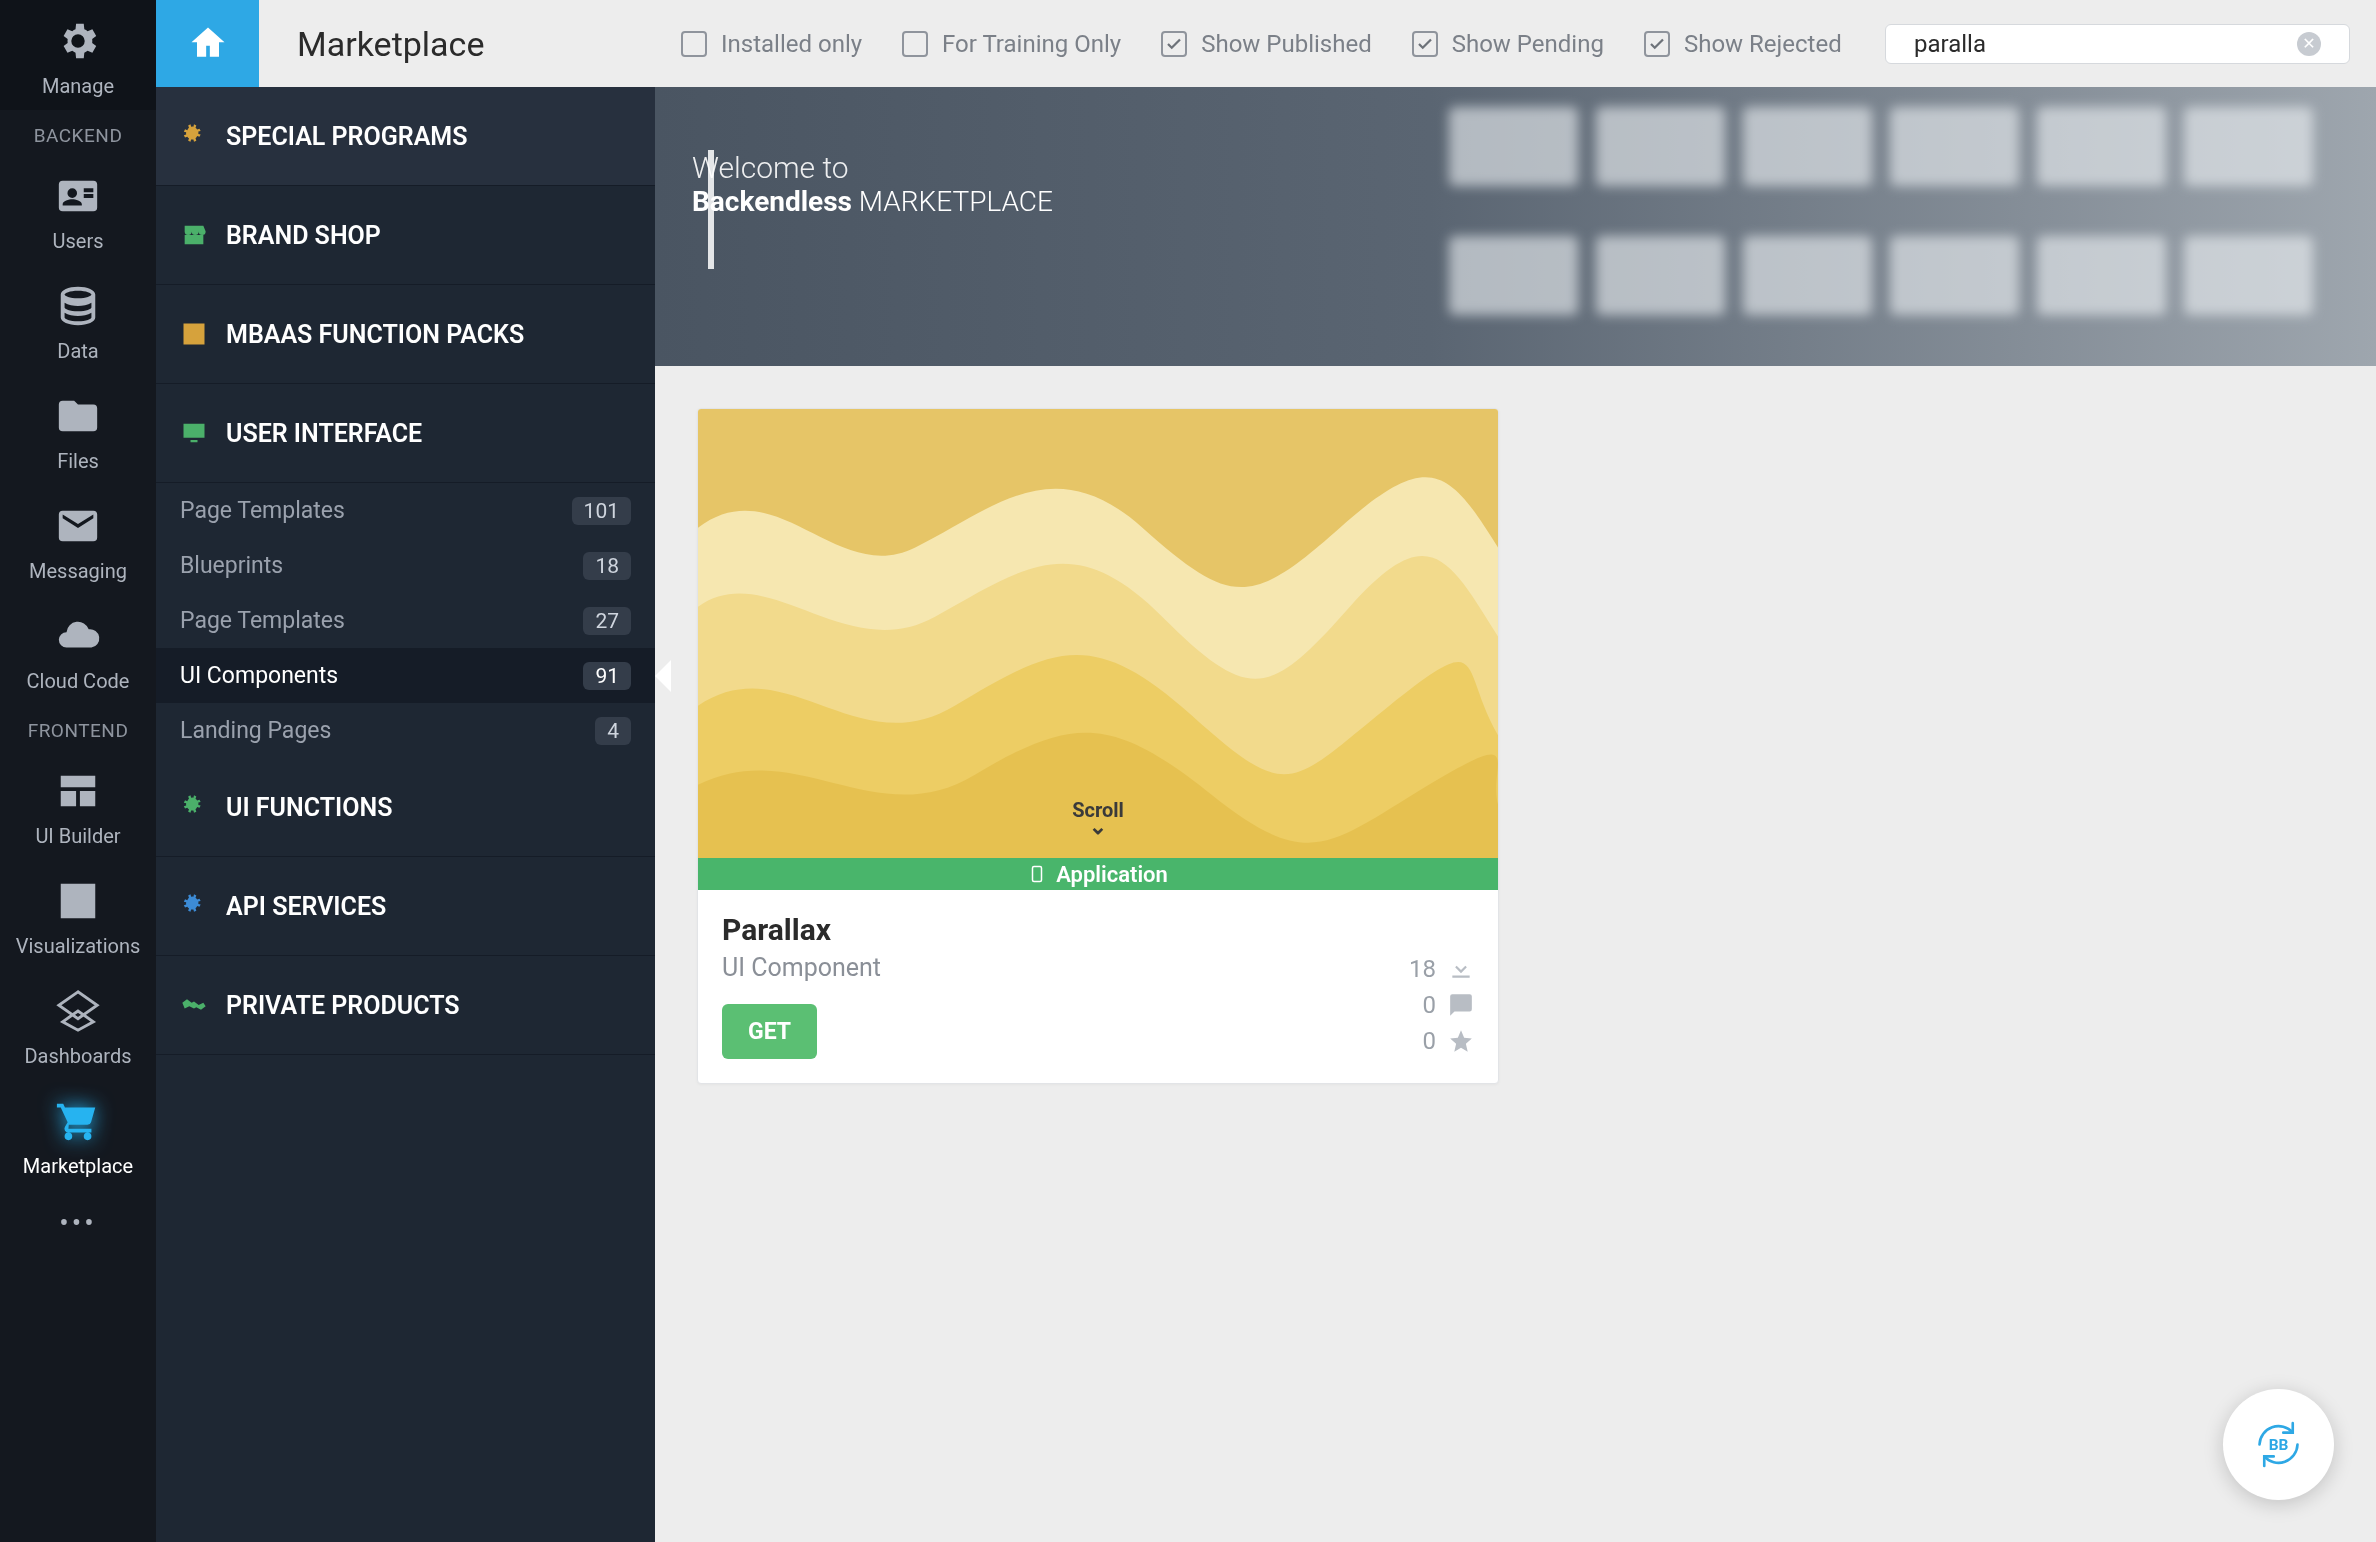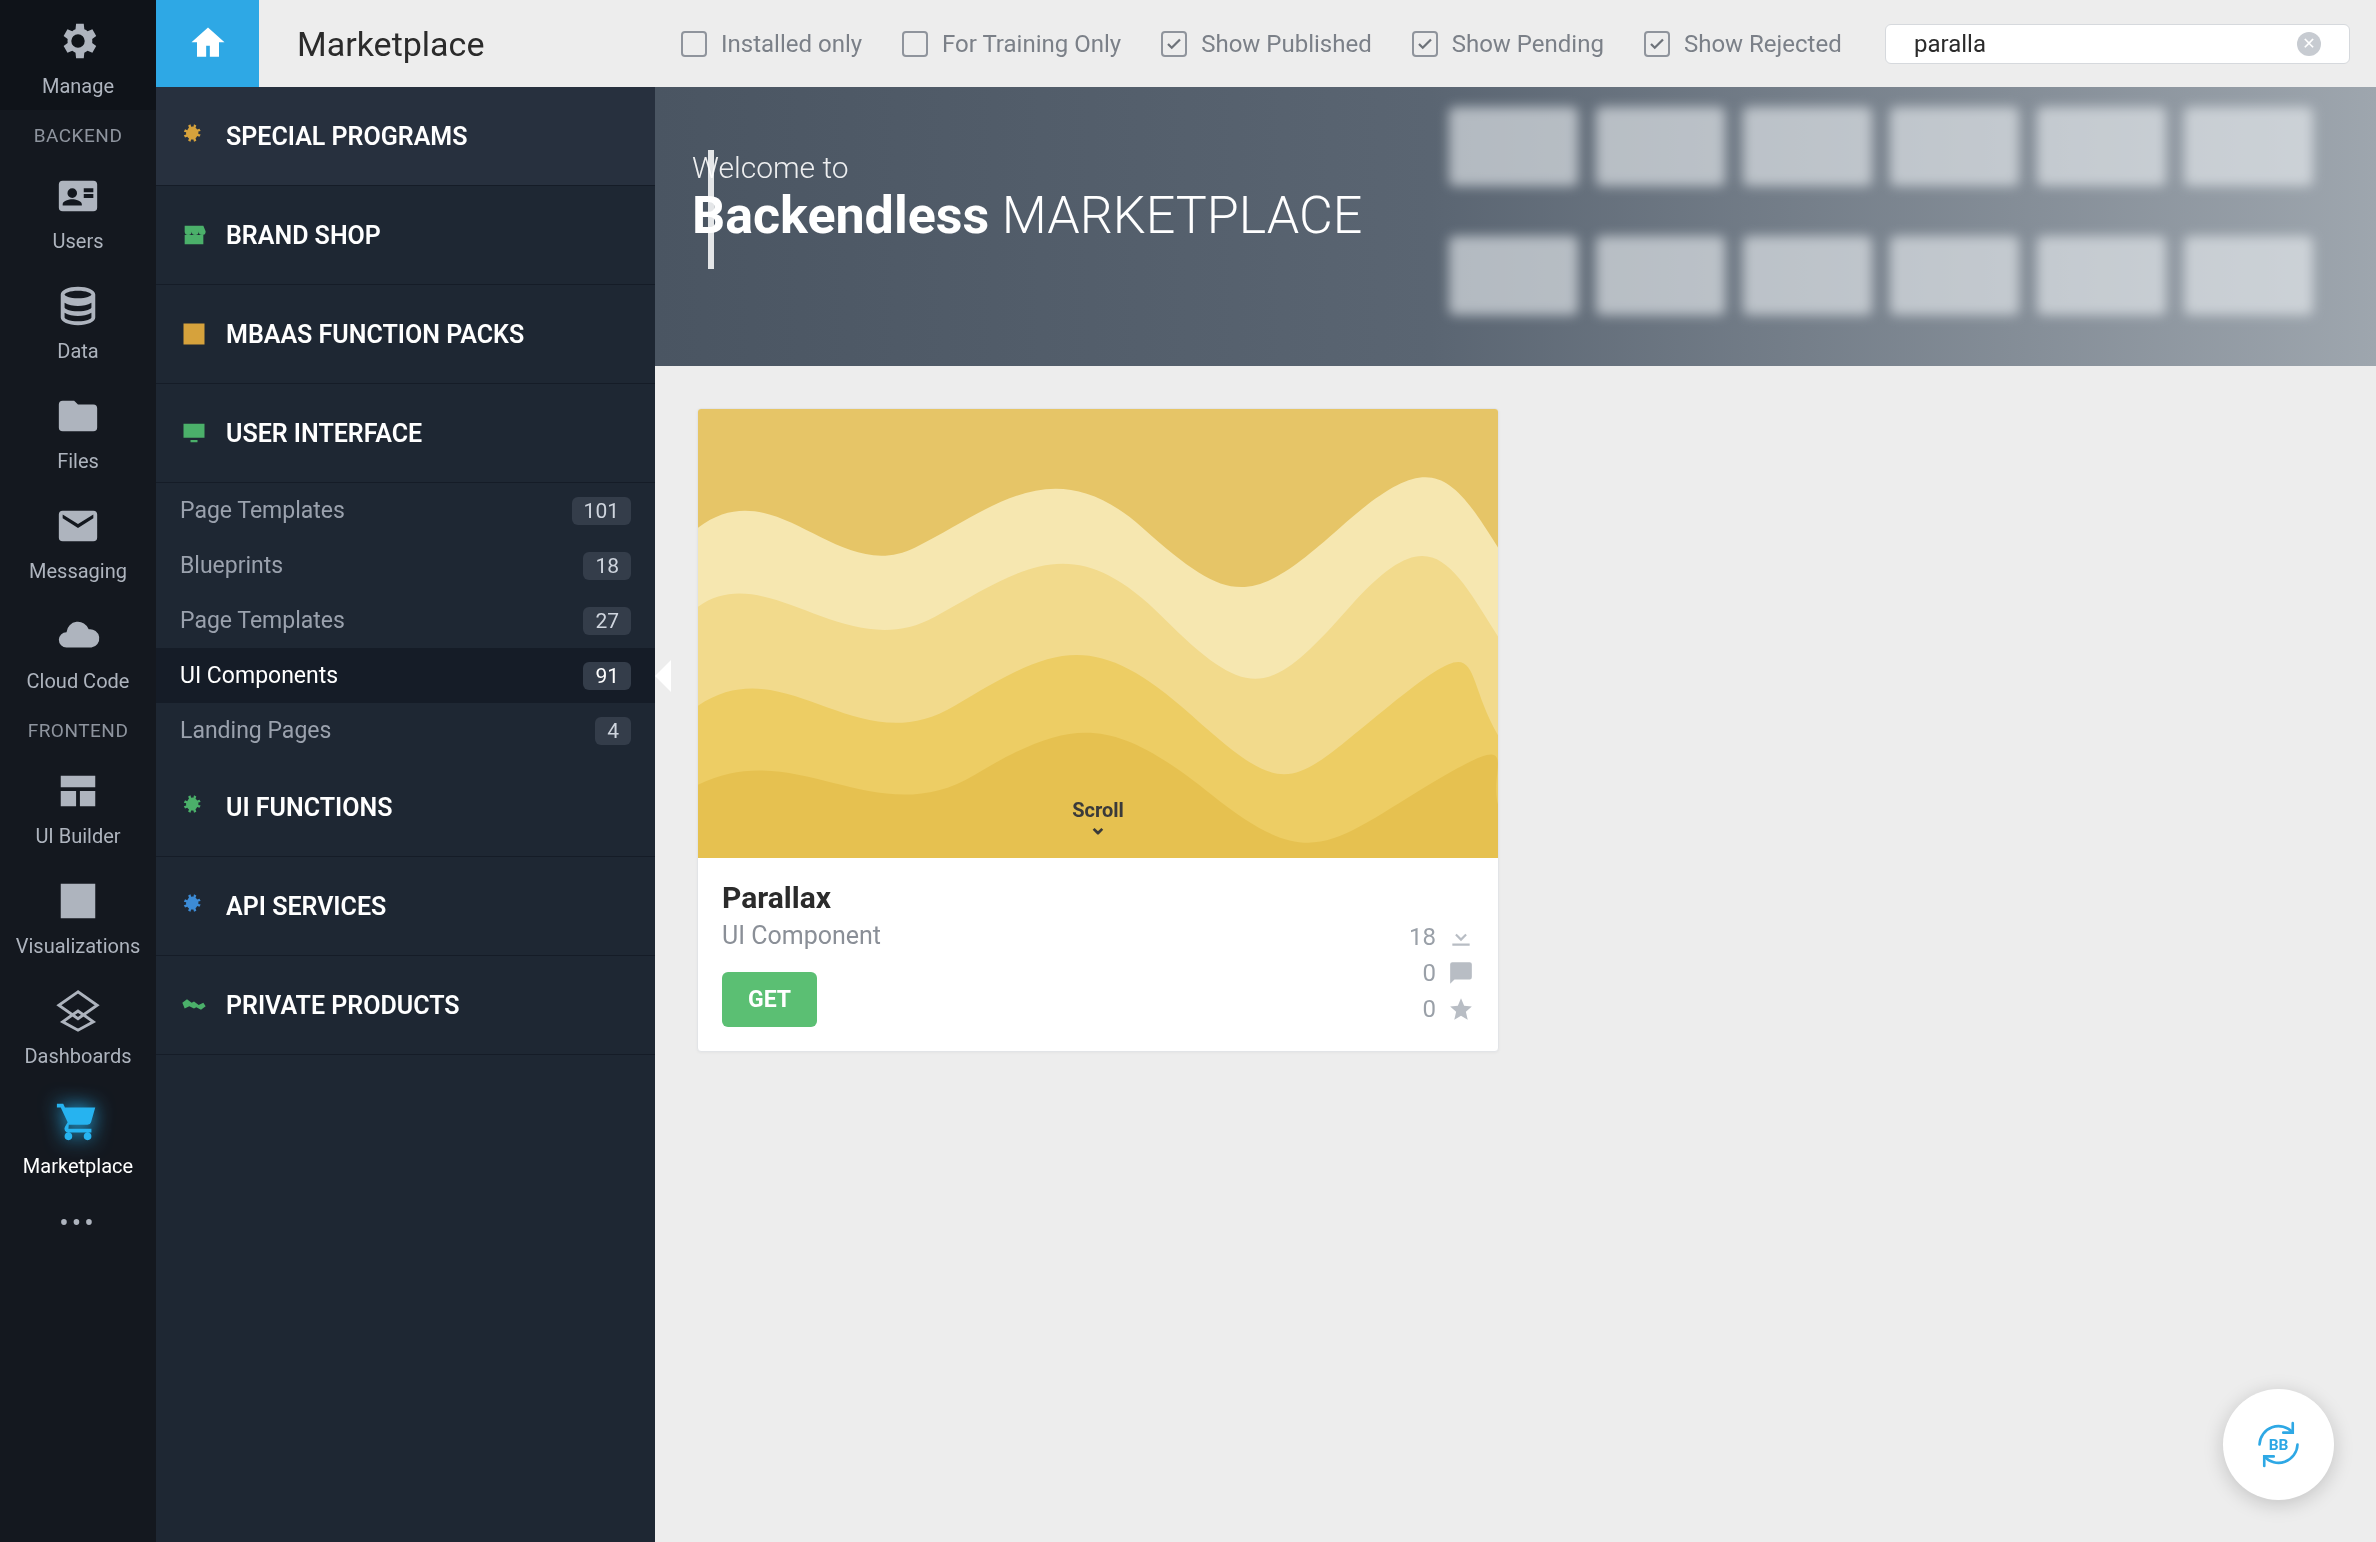--- a/index.html
+++ b/index.html
@@ -39,21 +39,21 @@
 .chk .box { width:26px; height:26px; border:2px solid #8f949c; border-radius:4px; display:flex; align-items:center; justify-content:center; }
 .chk .box.on { border-color:#8f949c; }
 .chk .box.on svg { width:18px; height:18px; stroke:#6d7279; stroke-width:3; fill:none; }
 .search { margin-left:auto; width:465px; height:40px; background:#fff; border:1px solid #d6d9dd; border-radius:6px; display:flex; align-items:center; padding:0 28px; }
 .search input { flex:1; border:none; outline:none; font-size:24px; color:#2b2b2b; }
 .search .clear { width:24px; height:24px; border-radius:50%; background:#c7cbd1; color:#fff; display:flex; align-items:center; justify-content:center; font-size:16px; cursor:pointer; }
 
 .hero { height:279px; background:linear-gradient(90deg,#4a5562 0%,#5a6572 45%,#9ea6ae 100%); position:relative; color:#fff; padding:63px 0 0 37px; overflow:hidden; }
 .hero .bar { position:absolute; left:53px; top:63px; width:6px; height:119px; background:#fff; opacity:.85; }
 .hero .l1 { font-size:30px; font-weight:300; opacity:.9; margin-left:0; }
-.hero .l2 { font-size:52px; font-weight:300; }
+.hero .l2 { font-size:28px; font-weight:300; }
 .hero .l2 b { font-weight:700; }
 .hero .blur-tiles { position:absolute; right:0; top:0; height:100%; width:55%; display:flex; flex-wrap:wrap; gap:18px; padding:20px; filter:blur(6px); opacity:.6; }
 .hero .blur-tiles div { width:129px; height:79px; background:#eef2f5; border-radius:6px; }
 
 .grid { flex:1; padding:42px; overflow:auto; }
 .card { width:802px; background:#fff; border:1px solid #e2e4e7; border-radius:4px; overflow:hidden; box-shadow:0 1px 3px rgba(0,0,0,.04); }
 .card .art { height:449px; position:relative; background:linear-gradient(#e6c567,#e6c567); }
 .card .art svg.waves { position:absolute; inset:0; width:100%; height:100%; }
 .card .art .scroll-hint { position:absolute; bottom:26px; left:50%; transform:translateX(-50%); text-align:center; color:#3a3a3a; font-size:20px; font-weight:700; }
 .card .art .scroll-hint .chev { font-size:22px; line-height:10px; }
@@ -282,20 +282,26 @@
           <svg class="waves" viewBox="0 0 810 454" preserveAspectRatio="none">
             <path fill="#f6e7b0" d="M0 120 C80 60 140 180 220 140 S360 40 450 120 560 200 650 120 760 60 810 140 V454 H0 Z"></path>
             <path fill="#f2da8c" d="M0 200 C70 150 150 260 240 210 S380 120 470 210 580 290 660 200 760 150 810 230 V454 H0 Z"></path>
             <path fill="#edcd64" d="M0 300 C90 240 160 360 260 300 S400 220 500 310 600 380 700 300 770 260 810 330 V454 H0 Z"></path>
             <path fill="#e6c150" d="M0 380 C100 330 180 430 280 370 S420 310 520 390 640 440 740 380 800 360 810 400 V454 H0 Z"></path>
           </svg>
           <div class="scroll-hint">
             <div>Scroll</div>
             <div class="chev">⌄</div>
           </div>
+        </div>
+        <div class="tag">
+          <svg width="18" height="22" viewBox="0 0 24 24">
+              <rect x="6" y="2" width="12" height="20" rx="2" fill="none" stroke="#fff" stroke-width="2"></rect>
+            </svg>
+          <span>Application</span>
         </div>
         <div class="body">
           <div class="name">Parallax</div>
           <div class="type">UI Component</div>
           <button class="get">GET</button>
           <div class="stats">
             <div class="row">
                 <span>18</span>
                 <svg viewBox="0 0 24 24">
                   <path d="M12 3v10l4-4 1.4 1.4L12 16 6.6 10.4 8 9l4 4V3zM4 18h16v2H4z"></path>

